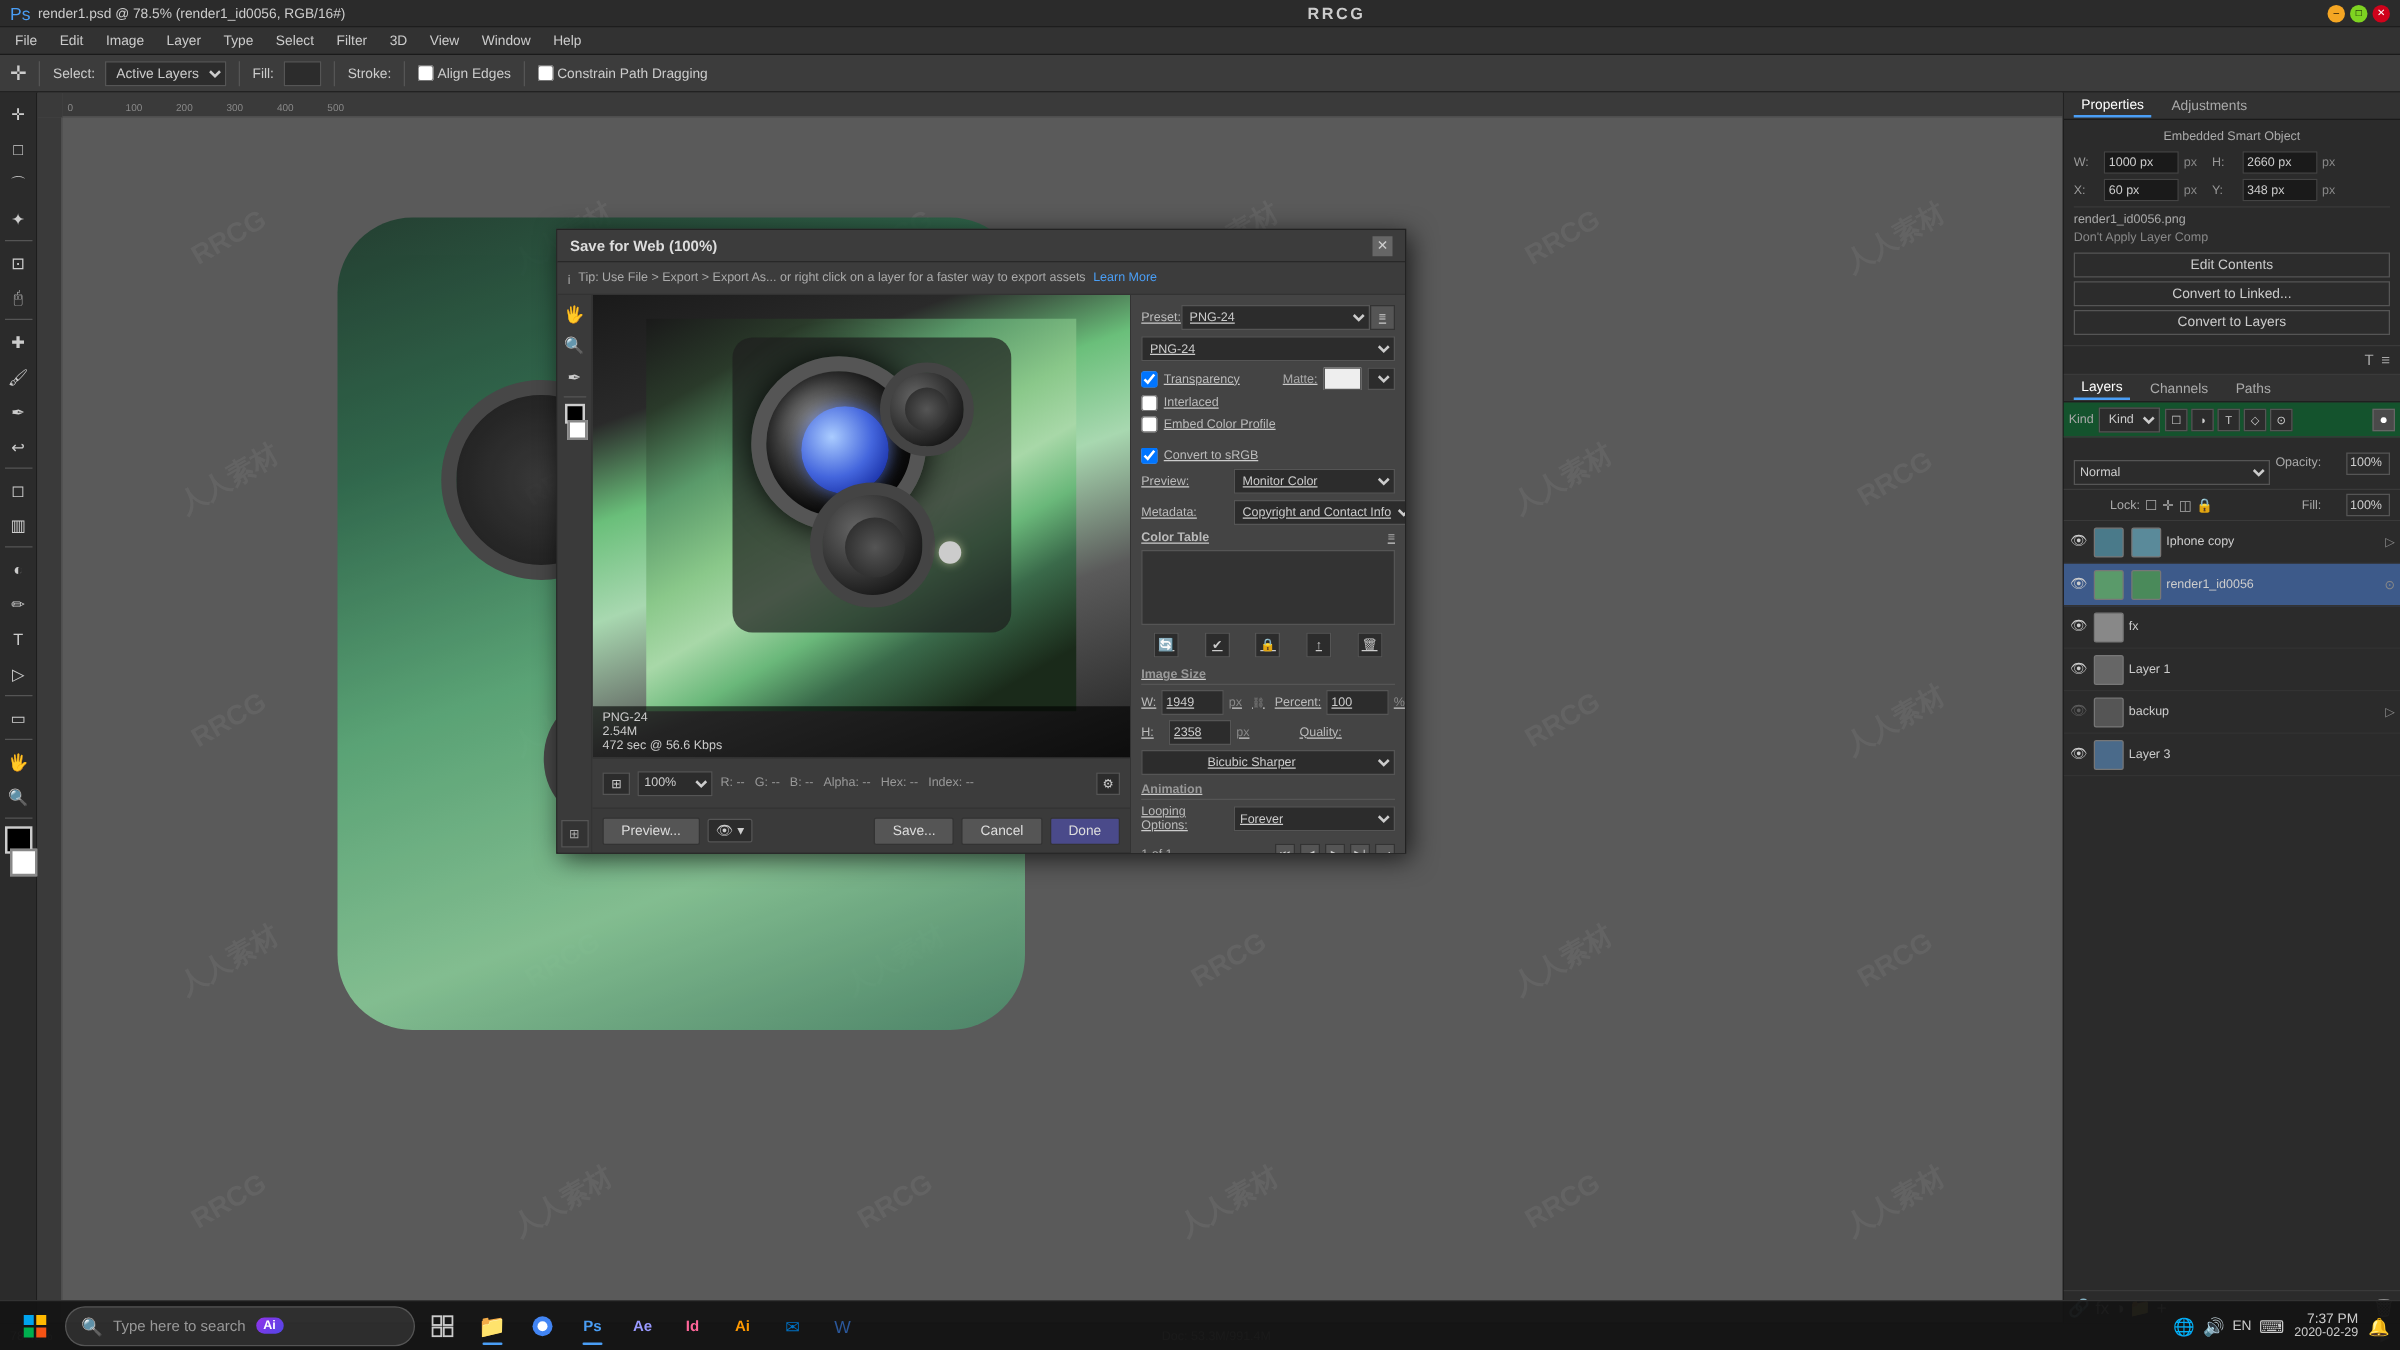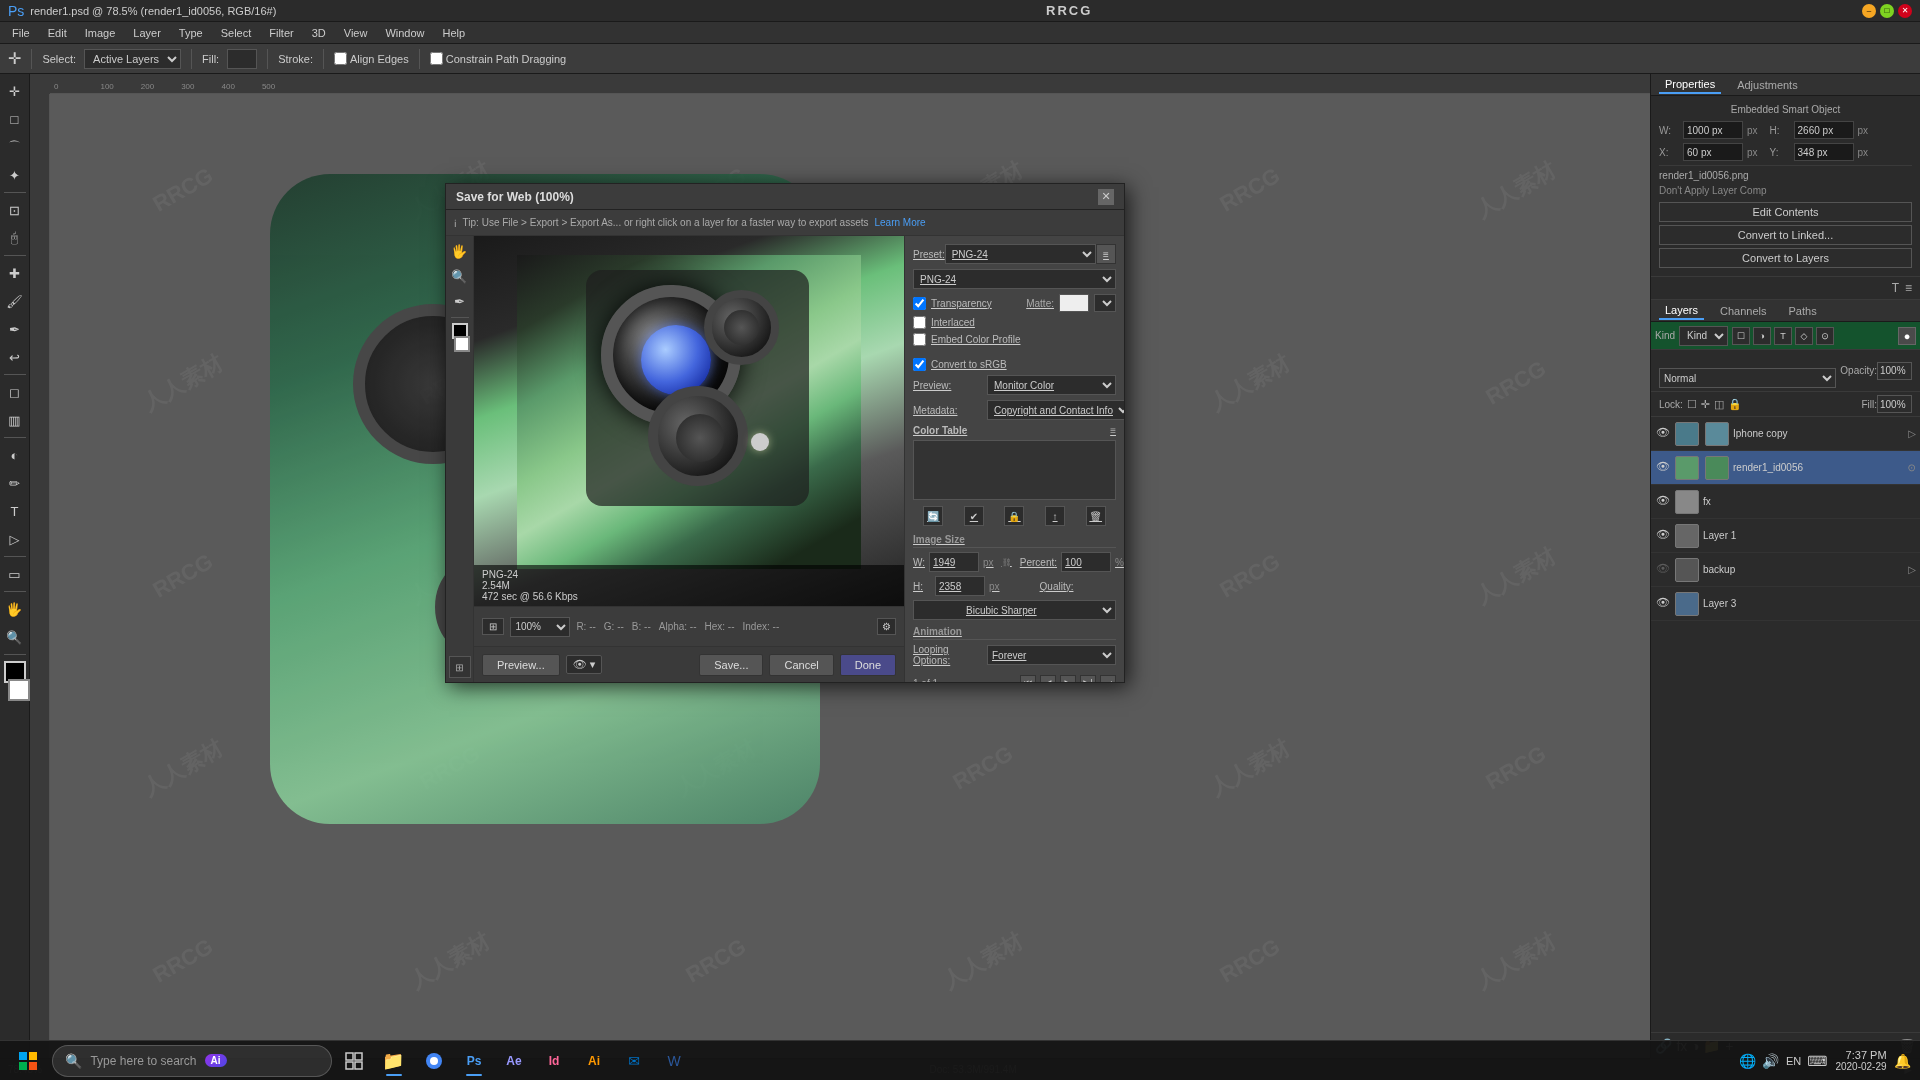--- a/index.html
+++ b/index.html
@@ -320,21 +320,21 @@
       border: 1px solid #555;
       color: #ccc;
       height: 20px;
       font-size: 10px;
       flex: 1;
       margin-top: 15px;
     }
     .layer-opacity {
       display: flex;
       align-items: center;
-      gap: 0;
+      gap: 20px;
       font-size: 10px;
       color: #aaa;
     }
     .layers-list {
       flex: 1;
       overflow-y: auto;
       background: #2b2b2b;
     }
     .layer-item {
       height: 34px;
@@ -903,21 +903,21 @@
         <div class="layer-blend-row">
           <select class="layer-blend-select">
             <option>Normal</option>
           </select>
           <div class="layer-opacity">
             <span>Opacity:</span>
             <input style="width: 35px; background: rgb(44, 44, 44); border: 1px solid rgb(85, 85, 85); color: rgb(204, 204, 204); height: 18px; font-size: 10px; padding: 0px 2px;" value="100%">
           </div>
         </div>
         <div class="layer-blend-row">
-          <div style="display:flex;align-items:center;gap:4px;flex:1;">
+          <div style="display:flex;align-items:center;gap:4px;flex:1;margin-left:29px;">
             <span style="font-size:10px;color:#aaa;">Lock:</span>
             <button style="background:transparent;border:none;color:#aaa;cursor:pointer;font-size:11px;">☐</button>
             <button style="background:transparent;border:none;color:#aaa;cursor:pointer;font-size:11px;">✛</button>
             <button style="background:transparent;border:none;color:#aaa;cursor:pointer;font-size:11px;">◫</button>
             <button style="background:transparent;border:none;color:#aaa;cursor:pointer;font-size:11px;">🔒</button>
           </div>
           <div class="layer-opacity">
             <span>Fill:</span>
             <input style="width: 35px; background: rgb(44, 44, 44); border: 1px solid rgb(85, 85, 85); color: rgb(204, 204, 204); height: 18px; font-size: 10px; padding: 0px 2px;" value="100%">
           </div>

